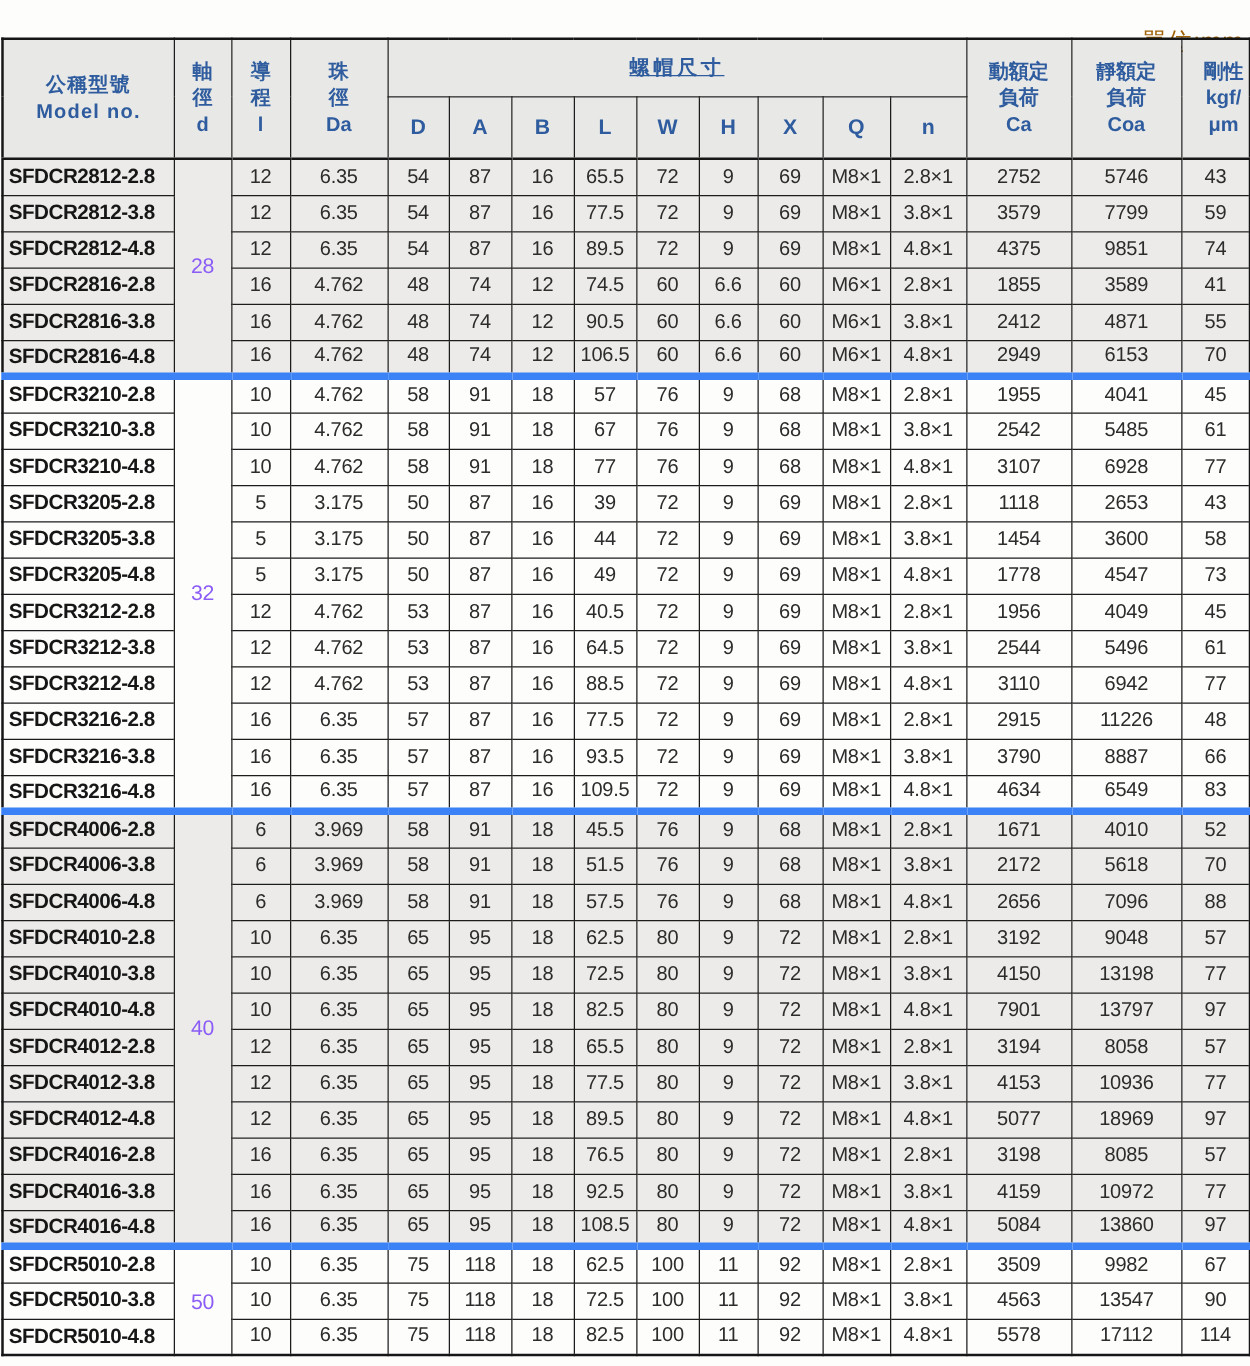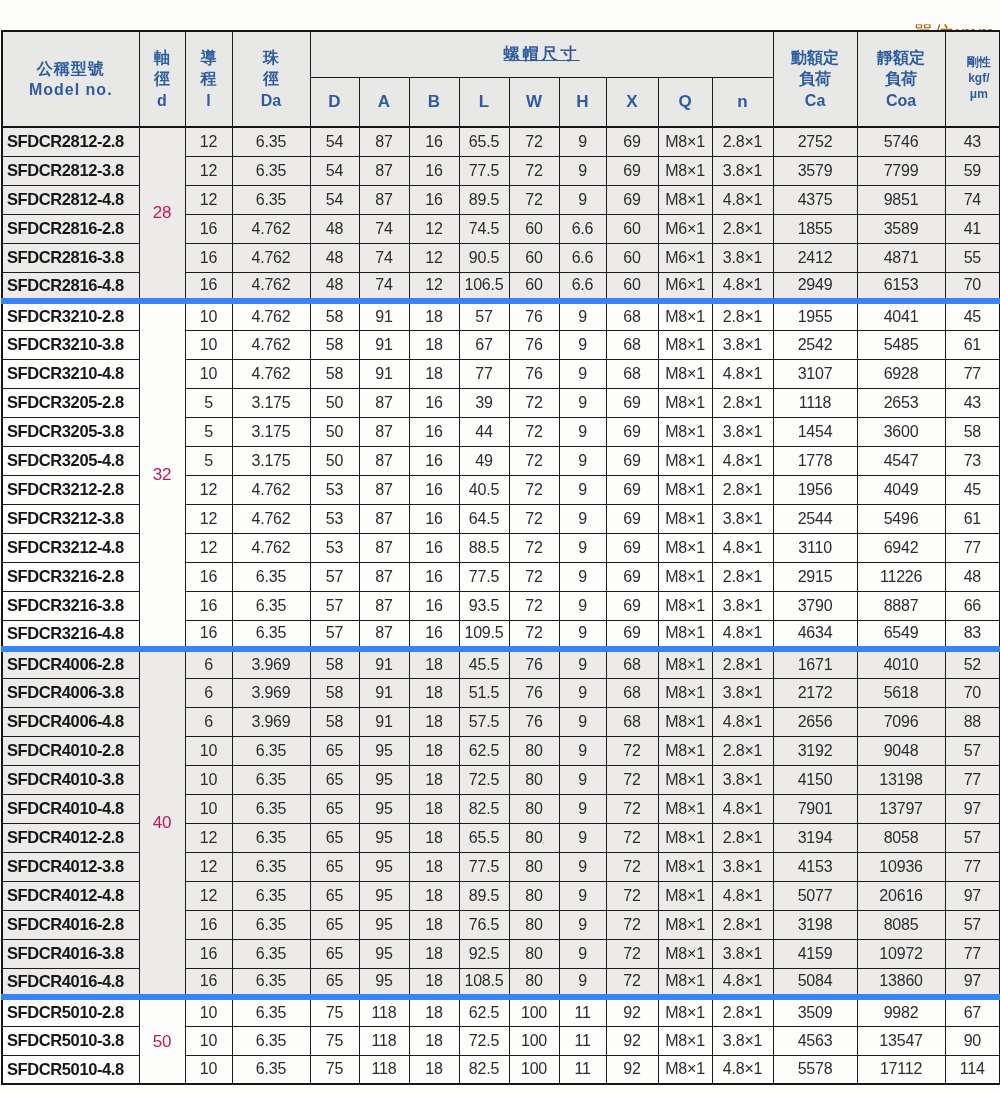--- a/index.html
+++ b/index.html
@@ -8,28 +8,28 @@
   .page { position:relative; width:1000px; height:1093px; background:#fdfdfc; overflow:hidden; }
   .unit { position:absolute; top:20px; right:5px; font-size:20px; color:#a16207; letter-spacing:0.5px; }
   table.spec { position:absolute; top:30px; left:1px; width:998px; border-collapse:collapse; table-layout:fixed; border:2px solid #161616; }
   table.spec th, table.spec td { border:1px solid #1c1c1c; overflow:hidden; }
   thead th { background:#e8e8e6; color:#2e5c9e; font-weight:bold; font-size:16px; text-align:center; vertical-align:middle; }
   .pre { white-space:pre-line; line-height:1.32; }
   tr.h1 th { height:46px; }
   tr.h2 th { height:50px; font-size:17px; }
   th.model-h { font-size:16px; letter-spacing:1px;margin-left:33px; }
   th.nut-h { letter-spacing:3px; font-size:16px;text-decoration:underline; }
-  th.stiff-h { font-size:12px;padding-left:13px; }
+  th.stiff-h { font-size:16px;padding-left:13px; }
   thead th[rowspan], tr.h2 th { border-bottom:2px solid #161616; }
   tbody td { height:29px; text-align:center; vertical-align:middle; font-size:16px; color:#2c2c2c; letter-spacing:-0.2px; }
   tbody tr.shade td { background:#ecebe9; }
   tbody tr.plain td { background:#fdfdfc; }
   tbody tr.group-start td { border-top:6px solid #3b82f6; }
   td.model { text-align:left; padding-left:4px; font-weight:bold; color:#161616; font-size:16.5px; letter-spacing:-0.4px; }
-  td.dcell { font-size:17px; color:#be185d; }
+  td.dcell { font-size:17px; color:#8b5cf6; }
 </style>
 </head>
 <body>
 
 <div class="page">
   <div class="unit">單位:mm</div>
   <table class="spec">
     <colgroup>
       <col style="width:137px">
         <col style="width:46px">
@@ -537,21 +537,21 @@
           <td>65</td>
           <td>95</td>
           <td>18</td>
           <td>89.5</td>
           <td>80</td>
           <td>9</td>
           <td>72</td>
           <td>M8×1</td>
           <td>4.8×1</td>
           <td>5077</td>
-          <td>20616</td>
+          <td>18969</td>
           <td>97</td>
         </tr>
         <tr class="shade">
           <td class="model">SFDCR4016-2.8</td>
           <td>16</td>
           <td>6.35</td>
           <td>65</td>
           <td>95</td>
           <td>18</td>
           <td>76.5</td>

